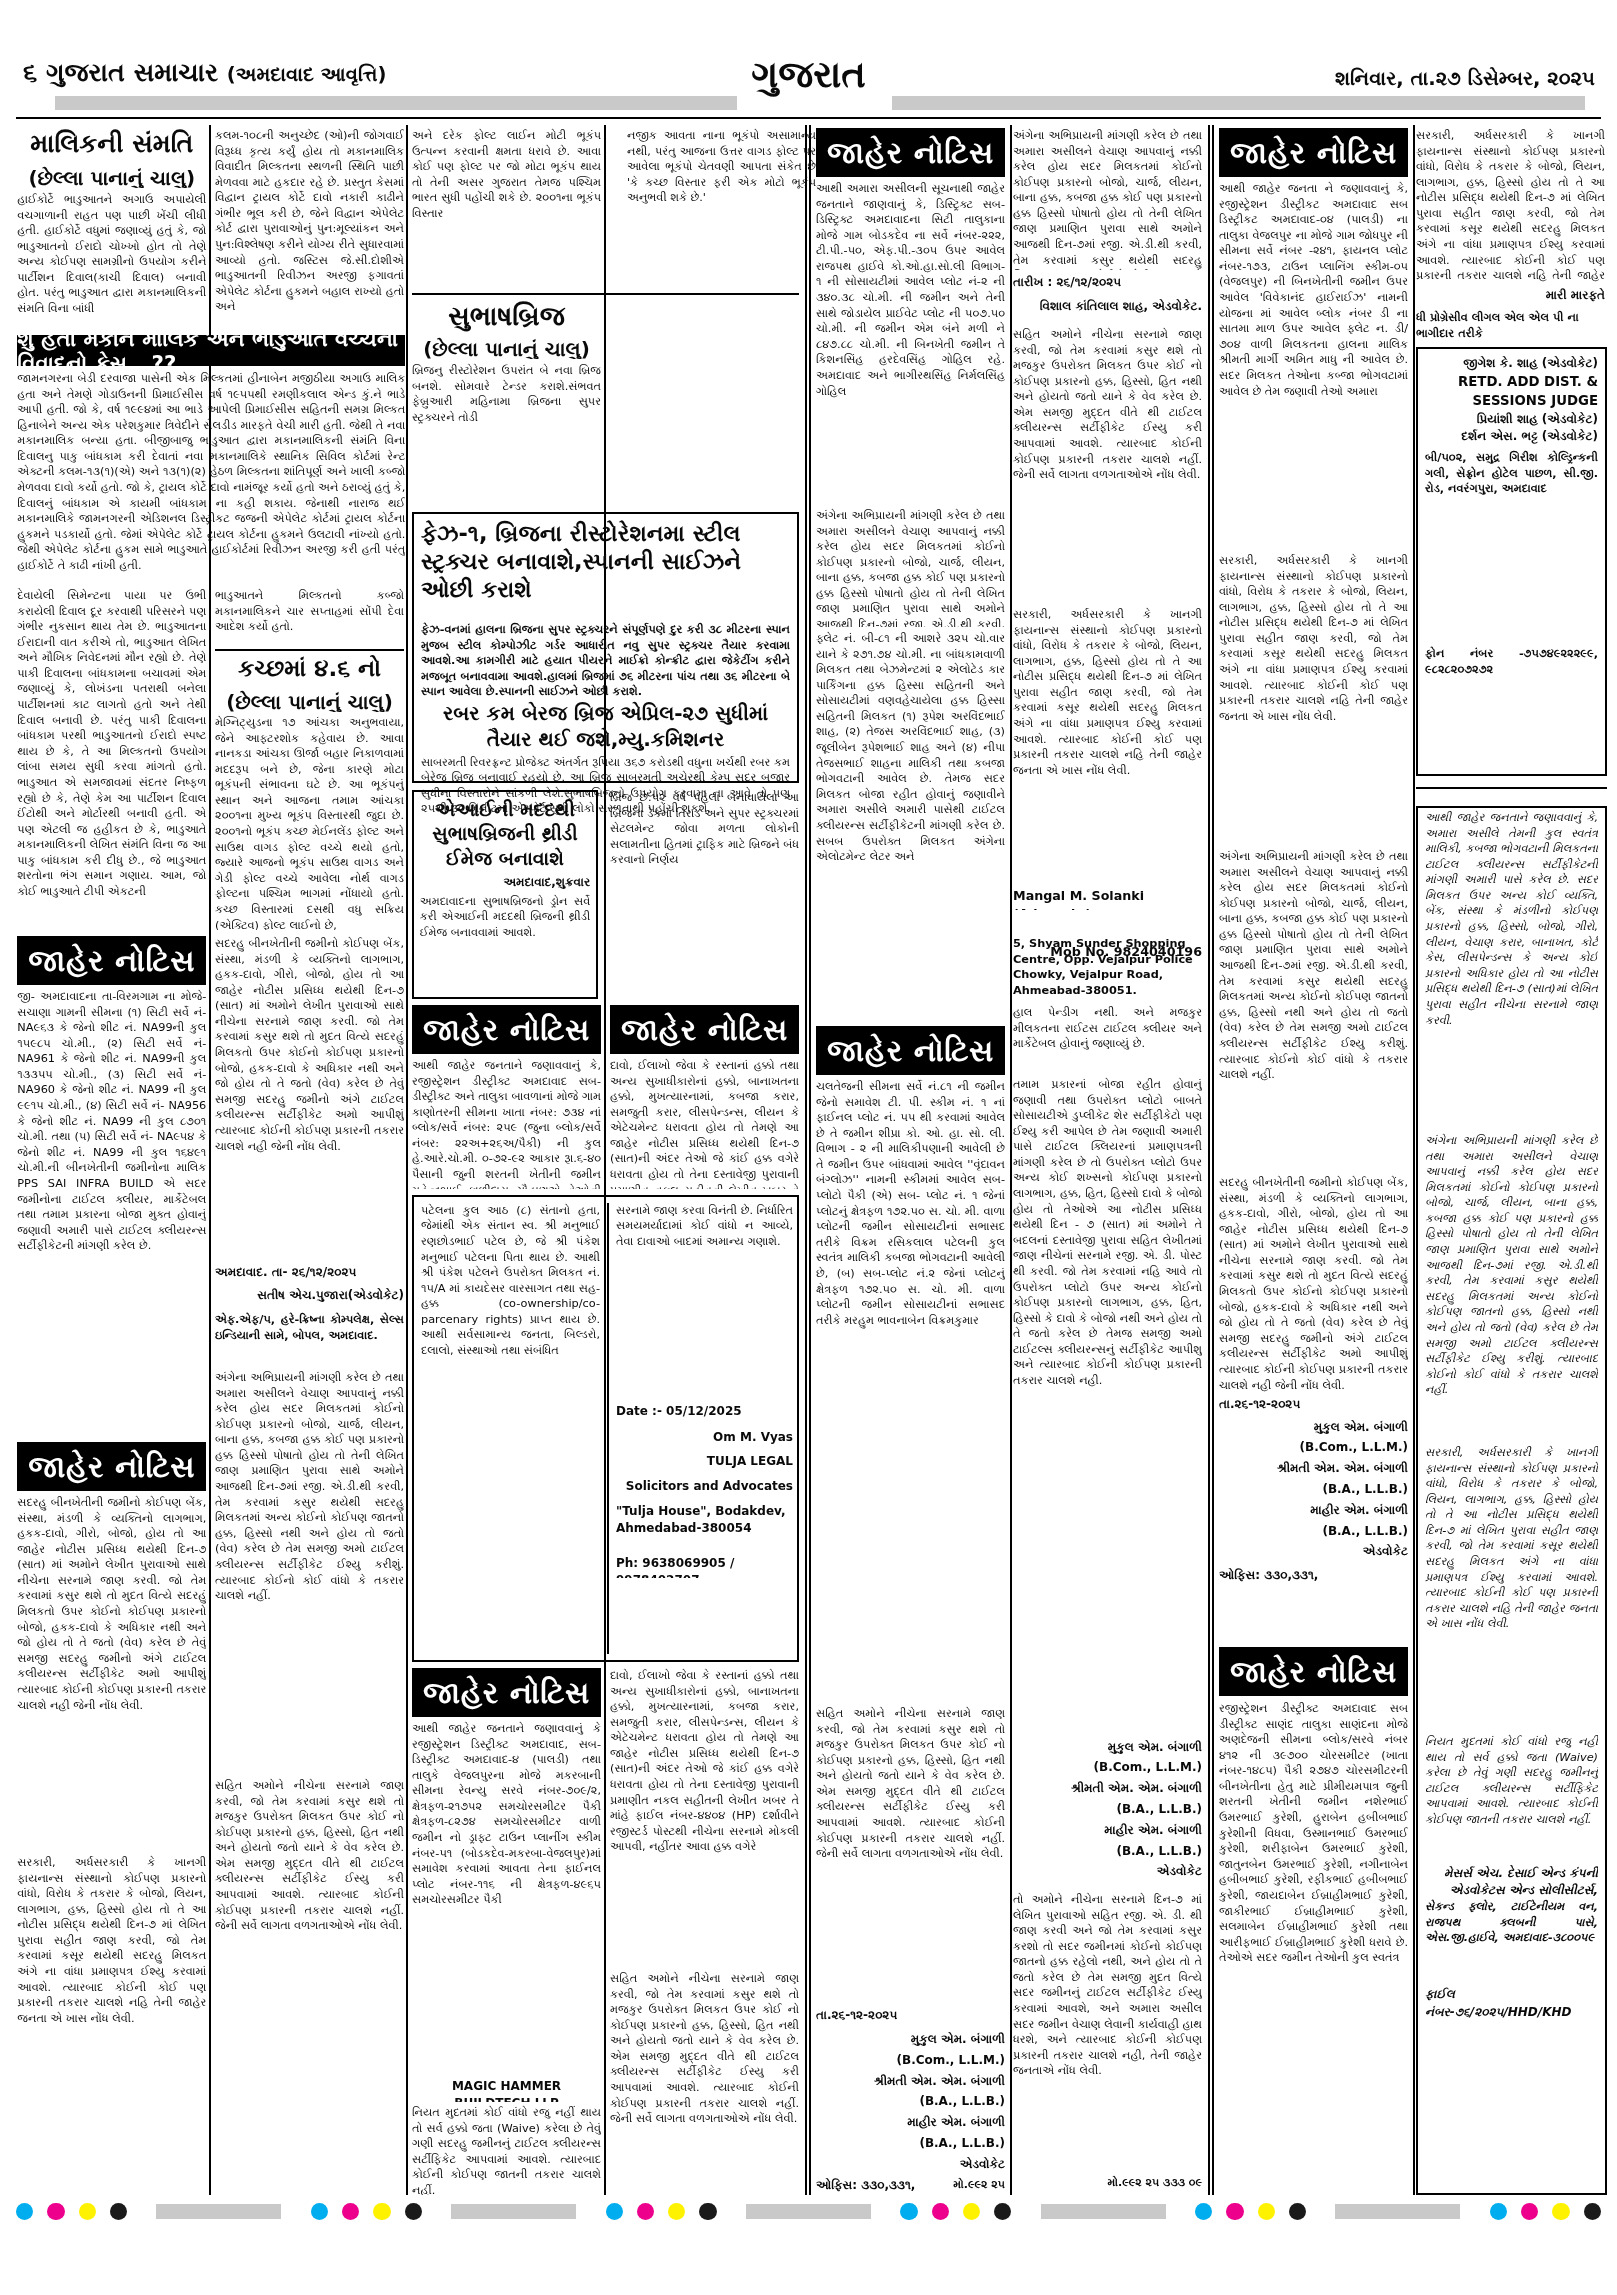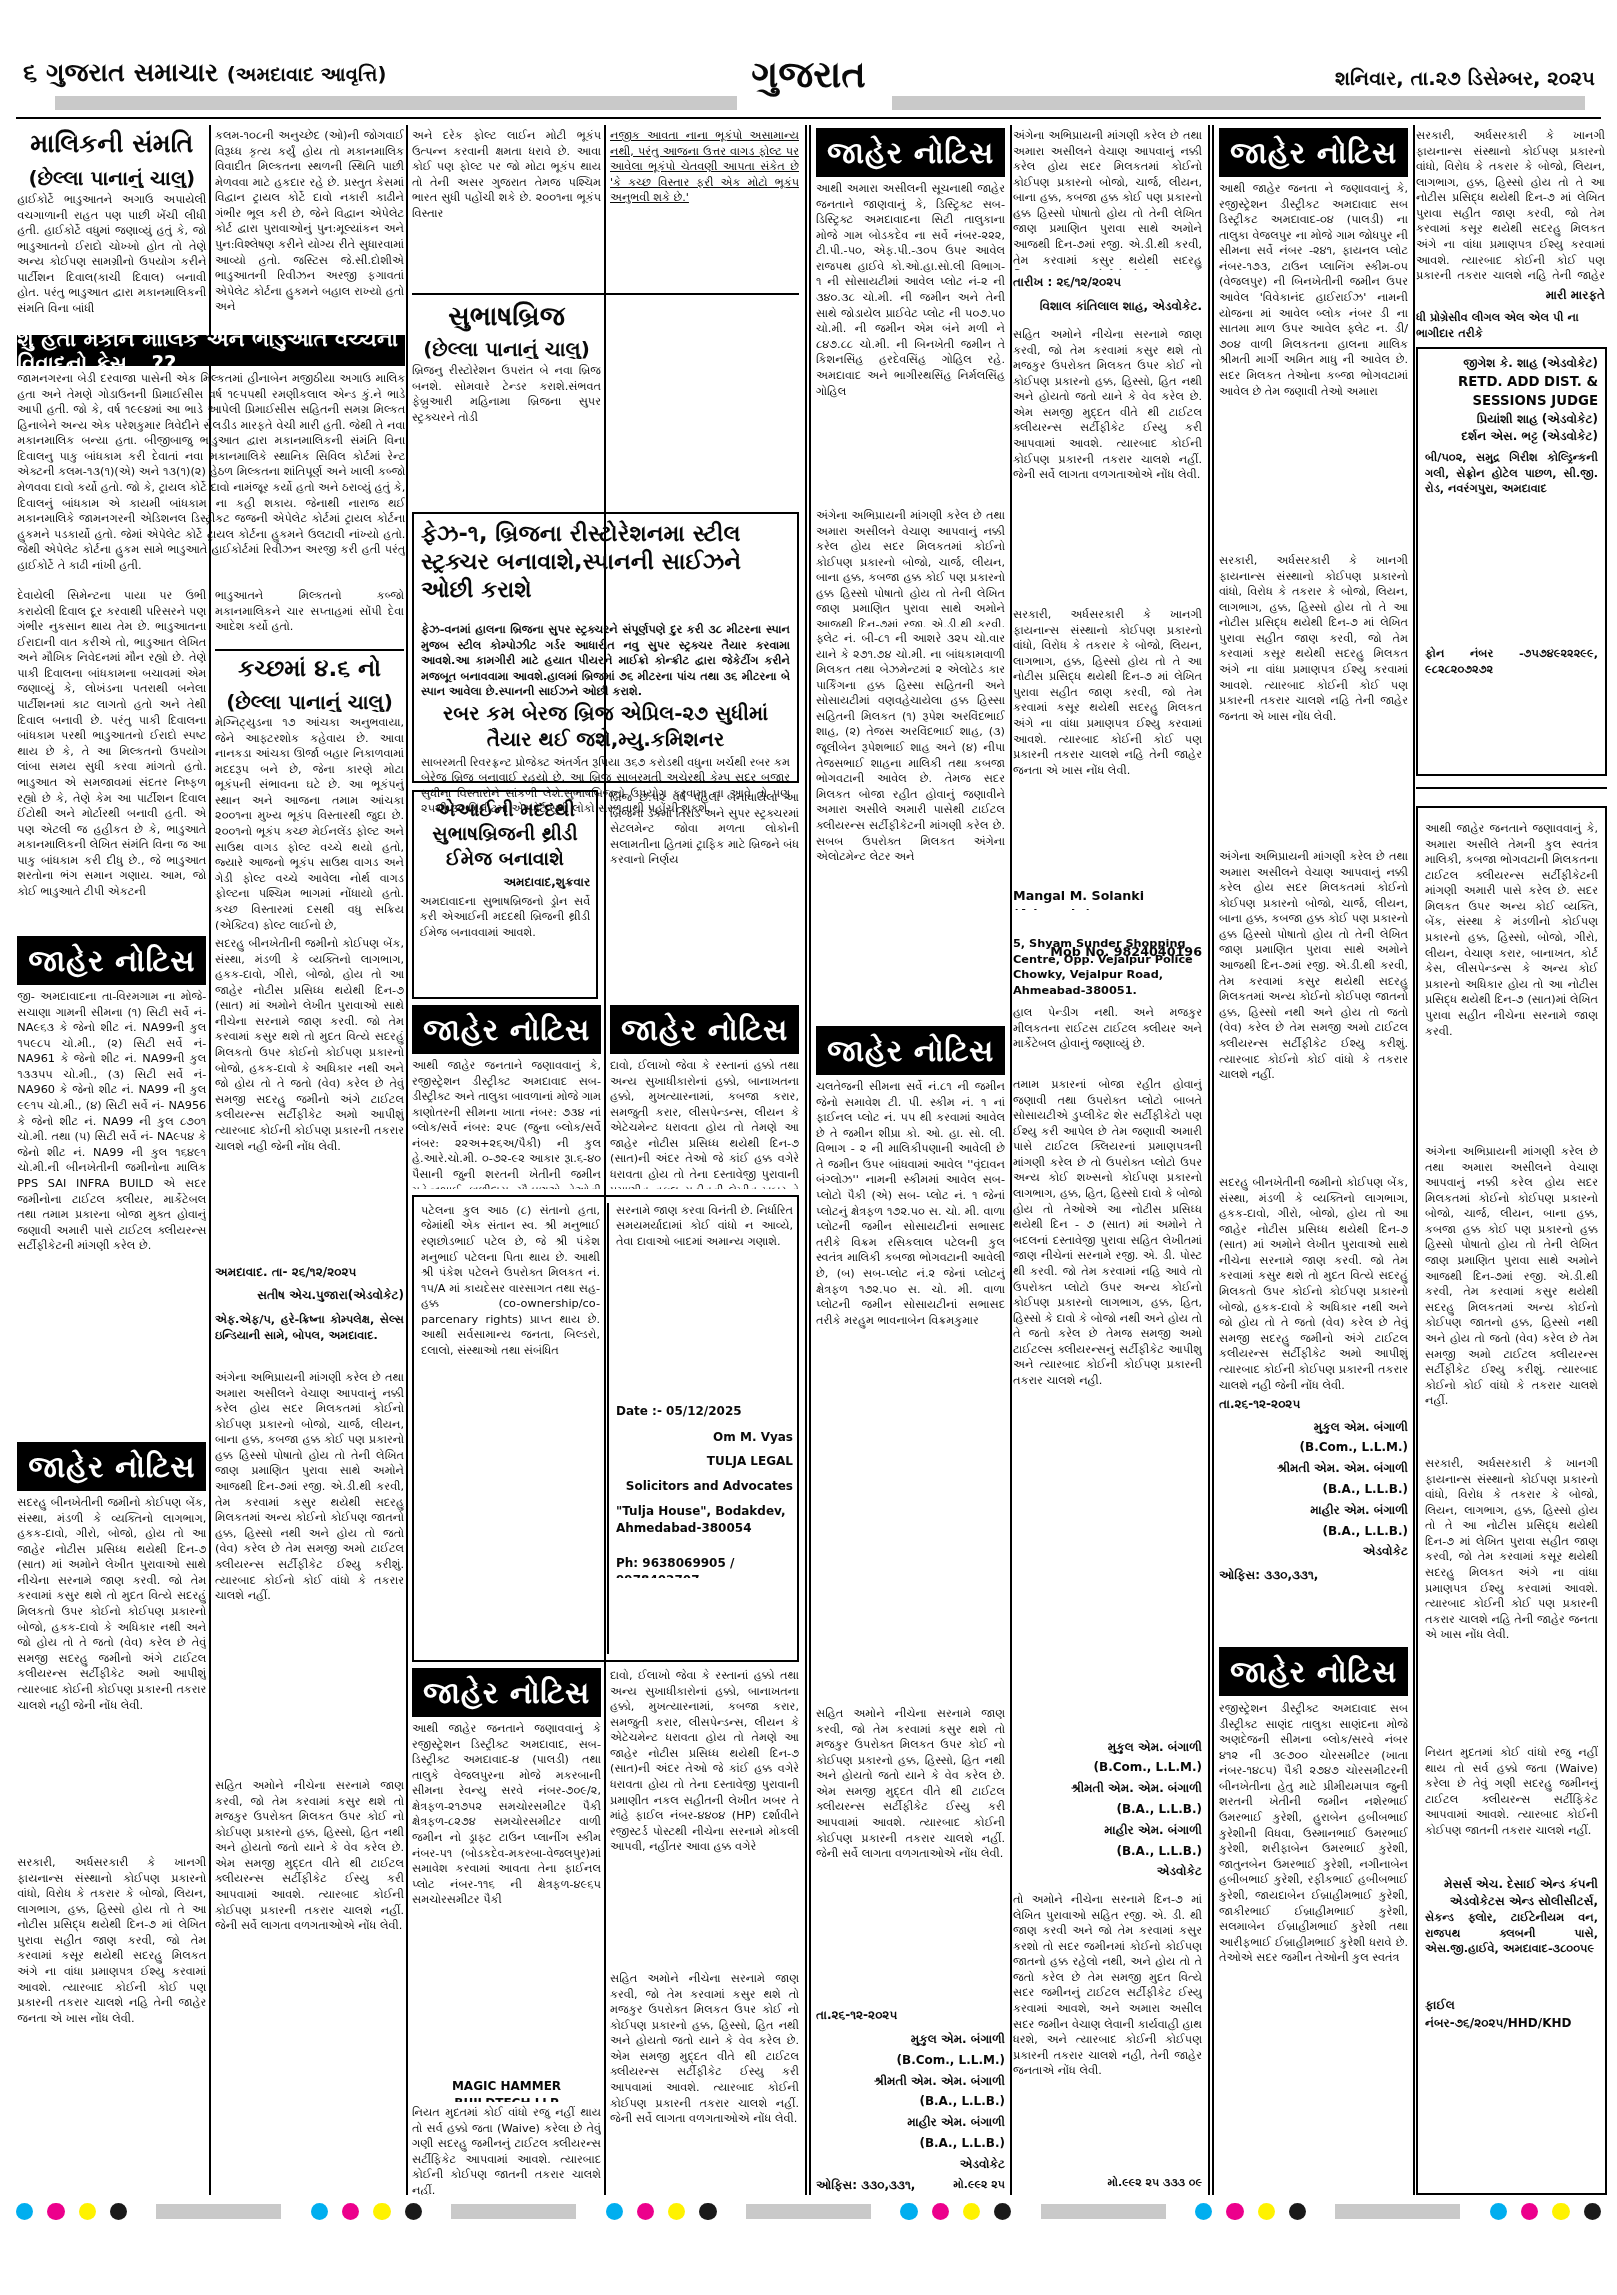--- a/index.html
+++ b/index.html
@@ -78,21 +78,21 @@
   <div class="abs body" style="left:17.3px;top:1855px;width:189px;height:340px;">સરકારી, અર્ધસરકારી કે ખાનગી ફાયનાન્સ સંસ્થાનો કોઈપણ પ્રકારનો વાંધો, વિરોધ કે તકરાર કે બોજો, લિયન, લાગભાગ, હક્ક, હિસ્સો હોય તો તે આ નોટીસ પ્રસિદ્ધ થયેથી દિન-૭ માં લેખિત પુરાવા સહીત જાણ કરવી, જો તેમ કરવામાં કસૂર થયેથી સદરહુ મિલકત અંગે ના વાંધા પ્રમાણપત્ર ઈશ્યુ કરવામાં આવશે. ત્યારબાદ કોઈની કોઈ પણ પ્રકારની તકરાર ચાલશે નહિ તેની જાહેર જનતા એ ખાસ નોંધ લેવી.</div>
 
   <div class="abs body" style="left:215px;top:936px;width:189px;height:323px;">સદરહુ બીનખેતીની જમીનો કોઈપણ બેંક, સંસ્થા, મંડળી કે વ્યક્તિનો લાગભાગ, હકક-દાવો, ગીરો, બોજો, હોય તો આ જાહેર નોટીસ પ્રસિધ્ધ થયેથી દિન-૭ (સાત) માં અમોને લેખીત પુરાવાઓ સાથે નીચેના સરનામે જાણ કરવી. જો તેમ કરવામાં કસુર થશે તો મુદત વિત્યે સદરહું મિલકતો ઉપર કોઈનો કોઈપણ પ્રકારનો બોજો, હકક-દાવો કે અધિકાર નથી અને જો હોય તો તે જતો (વેવ) કરેલ છે તેવું સમજી સદરહુ જમીનો અંગે ટાઈટલ કલીયરન્સ સર્ટીફીકેટ અમો આપીશું ત્યારબાદ કોઈની કોઈપણ પ્રકારની તકરાર ચાલશે નહી જેની નોંધ લેવી.</div>
   <div class="abs sigL" style="left:215px;top:1264px;width:189px;height:23px;">અમદાવાદ. તા- ૨૬/૧૨/૨૦૨૫</div>
   <div class="abs sigR" style="left:215px;top:1287px;width:189px;height:23px;">સતીષ એચ.પુજારા(એડવોકેટ)</div>
   <div class="abs body" style="left:215px;top:1312px;width:189px;height:49px;font-weight:700;">એફ.એફ/૫, હરે-ક્રિષ્ના કોમ્પલેક્ષ, સેલ્સ ઇન્ડિયાની સામે, બોપલ, અમદાવાદ.</div>
   <div class="abs body" style="left:215px;top:1370px;width:189px;height:404px;">અંગેના અભિપ્રાયની માંગણી કરેલ છે તથા અમારા અસીલને વેચાણ આપવાનું નક્કી કરેલ હોય સદર મિલકતમાં કોઈનો કોઈપણ પ્રકારનો બોજો, ચાર્જ, લીયન, બાના હક્ક, કબજા હક્ક કોઈ પણ પ્રકારનો હક્ક હિસ્સો પોષાતો હોય તો તેની લેખિત જાણ પ્રમાણિત પુરાવા સાથે અમોને આજથી દિન-૭માં રજી. એ.ડી.થી કરવી, તેમ કરવામાં કસુર થયેથી સદરહુ મિલકતમાં અન્ય કોઈનો કોઈપણ જાતનો હક્ક, હિસ્સો નથી અને હોય તો જતો (વેવ) કરેલ છે તેમ સમજી અમો ટાઈટલ ક્લીયરન્સ સર્ટીફીકેટ ઈશ્યુ કરીશું. ત્યારબાદ કોઈનો કોઈ વાંધો કે તકરાર ચાલશે નહીં.</div>
   <div class="abs body" style="left:215px;top:1778px;width:189px;height:417px;">સહિત અમોને નીચેના સરનામે જાણ કરવી, જો તેમ કરવામાં કસુર થશે તો મજકુર ઉપરોક્ત મિલકત ઉપર કોઈ નો કોઈપણ પ્રકારનો હક્ક, હિસ્સો, હિત નથી અને હોયતો જતો યાને કે વેવ કરેલ છે. એમ સમજી મુદ્દત વીતે થી ટાઈટલ ક્લીયરન્સ સર્ટીફીકેટ ઈસ્યુ કરી આપવામાં આવશે. ત્યારબાદ કોઈની કોઈપણ પ્રકારની તકરાર ચાલશે નહીં. જેની સર્વે લાગતા વળગતાઓએ નોંધ લેવી.</div>
 
   <div class="abs body" style="left:412px;top:128px;width:189px;height:162px;">અને દરેક ફોલ્ટ લાઈન મોટી ભૂકંપ ઉત્પન્ન કરવાની ક્ષમતા ધરાવે છે. આવા કોઈ પણ ફોલ્ટ પર જો મોટા ભૂકંપ થાય તો તેની અસર ગુજરાત તેમજ પશ્ચિમ ભારત સુધી પહોંચી શકે છે. ૨૦૦૧ના ભૂકંપ વિસ્તાર</div>
-  <div class="abs body" style="left:610px;top:128px;width:189px;height:162px;text-decoration:underline;">નજીક આવતા નાના ભૂકંપો અસામાન્ય નથી, પરંતુ આજના ઉત્તર વાગડ ફોલ્ટ પર આવેલા ભૂકંપો ચેતવણી આપતા સંકેત છે 'કે કચ્છ વિસ્તાર ફરી એક મોટો ભૂકંપ અનુભવી શકે છે.'</div>
+  <div class="abs body" style="left:627px;top:128px;width:189px;height:162px;">નજીક આવતા નાના ભૂકંપો અસામાન્ય નથી, પરંતુ આજના ઉત્તર વાગડ ફોલ્ટ પર આવેલા ભૂકંપો ચેતવણી આપતા સંકેત છે 'કે કચ્છ વિસ્તાર ફરી એક મોટો ભૂકંપ અનુભવી શકે છે.'</div>
   <div class="abs hr" style="left:412px;top:293px;width:387px;"></div>
 
   <div class="abs ttl" style="left:412px;top:300px;width:189px;height:34px;font-size:26.6px;">સુભાષબ્રિજ</div>
   <div class="abs cont" style="left:412px;top:337px;width:189px;height:22px;">(છેલ્લા પાનાનું ચાલુ)</div>
   <div class="abs body" style="left:412px;top:363px;width:189px;height:143px;">બ્રિજનુ રીસ્ટોરેશન ઉપરાંત બે નવા બ્રિજ બનશે. સોમવારે ટેન્ડર કરાશે.સંભવત ફેબ્રુઆરી મહિનામા બ્રિજના સુપર સ્ટ્રક્ચરને તોડી</div>
 
   <div class="abs box" style="left:412px;top:512px;width:387px;height:271px;padding:4.6px 7px;">
     <div class="boxttl">ફેઝ-૧, બ્રિજના રીસ્ટોરેશનમા સ્ટીલ સ્ટ્રક્ચર બનાવાશે,સ્પાનની સાઈઝને ઓછી કરાશે</div>
     <div class="body" style="height:76px;margin-top:19px;font-weight:bold;">ફેઝ-વનમાં હાલના બ્રિજના સુપર સ્ટ્રક્ચરને સંપૂર્ણપણે દુર કરી ૩૮ મીટરના સ્પાન મુજબ સ્ટીલ કોમ્પોઝીટ ગર્ડર આધારીત નવુ સુપર સ્ટ્રક્ચર તૈયાર કરવામા આવશે.આ કામગીરી માટે હયાત પીયરને માઈક્રો કોન્ક્રીટ દ્વારા જેકેટીંગ કરીને મજબૂત બનાવવામા આવશે.હાલમાં બ્રિજમાં ૭૬ મીટરના પાંચ તથા ૩૬ મીટરના બે સ્પાન આવેલા છે.સ્પાનની સાઈઝને ઓછી કરાશે.</div>
     <div class="boxsub" style="margin-top:2.3px;">રબર કમ બેરજ બ્રિજ એપ્રિલ-૨૭ સુધીમાં તૈયાર થઈ જશે,મ્યુ.કમિશનર</div>
@@ -191,21 +191,21 @@
   <div class="abs body" style="left:1416px;top:310px;width:189px;height:34px;font-weight:700;text-align:left;">ધી પ્રોગ્રેસીવ લીગલ એલ એલ પી ના ભાગીદાર તરીકે</div>
   <div class="abs box" style="left:1416px;top:347px;width:191px;height:429px;padding:5.8px 7px;">
     <div class="sigR">જીગેશ કે. શાહ (એડવોકેટ)</div>
     <div class="sigR" style="font-size:13.3px;">RETD. ADD DIST. &amp; SESSIONS JUDGE</div>
     <div class="sigR">પ્રિયાંશી શાહ (એડવોકેટ)</div>
     <div class="sigR">દર્શન એસ. ભટ્ટ (એડવોકેટ)</div>
     <div class="body" style="height:196px;margin-top:4.6px;font-weight:600;">બી/૫૦૨, સમુદ્ર ગિરીશ કોલ્ડ્રિન્કની ગલી, સેફ્રોન હોટેલ પાછળ, સી.જી. રોડ, નવરંગપુરા, અમદાવાદ</div>
     <div class="body" style="height:46px;font-weight:600;">ફોન નંબર -૭૫૭૪૯૨૨૨૯૯, ૯૮૨૮૨૦૭૨૭૨</div>
   </div>
   <div class="abs hr" style="left:1416px;top:787px;width:191px;"></div>
-  <div class="abs box" style="left:1416px;top:806px;width:191px;height:1389px;padding:13px 7px;">
+  <div class="abs box" style="left:1416px;top:806px;width:191px;height:1389px;padding:2px 7px;font-style:italic;">
     <div class="body" style="height:323px;">આથી જાહેર જનતાને જણાવવાનું કે, અમારા અસીલે તેમની કુલ સ્વતંત્ર માલિકી, કબજા ભોગવટાની મિલકતના ટાઈટલ ક્લીયરન્સ સર્ટીફીકેટની માંગણી અમારી પાસે કરેલ છે. સદર મિલકત ઉપર અન્ય કોઈ વ્યક્તિ, બેંક, સંસ્થા કે મંડળીનો કોઈપણ પ્રકારનો હક્ક, હિસ્સો, બોજો, ગીરો, લીયન, વેચાણ કરાર, બાનાખત, કોર્ટ કેસ, લીસપેન્ડન્સ કે અન્ય કોઈ પ્રકારનો અધિકાર હોય તો આ નોટીસ પ્રસિદ્ધ થયેથી દિન-૭ (સાત)માં લેખિત પુરાવા સહીત નીચેના સરનામે જાણ કરવી.</div>
     <div class="body" style="height:312px;">અંગેના અભિપ્રાયની માંગણી કરેલ છે તથા અમારા અસીલને વેચાણ આપવાનું નક્કી કરેલ હોય સદર મિલકતમાં કોઈનો કોઈપણ પ્રકારનો બોજો, ચાર્જ, લીયન, બાના હક્ક, કબજા હક્ક કોઈ પણ પ્રકારનો હક્ક હિસ્સો પોષાતો હોય તો તેની લેખિત જાણ પ્રમાણિત પુરાવા સાથે અમોને આજથી દિન-૭માં રજી. એ.ડી.થી કરવી, તેમ કરવામાં કસુર થયેથી સદરહુ મિલકતમાં અન્ય કોઈનો કોઈપણ જાતનો હક્ક, હિસ્સો નથી અને હોય તો જતો (વેવ) કરેલ છે તેમ સમજી અમો ટાઈટલ ક્લીયરન્સ સર્ટીફીકેટ ઈશ્યુ કરીશું. ત્યારબાદ કોઈનો કોઈ વાંધો કે તકરાર ચાલશે નહીં.</div>
     <div class="body" style="height:289px;">સરકારી, અર્ધસરકારી કે ખાનગી ફાયનાન્સ સંસ્થાનો કોઈપણ પ્રકારનો વાંધો, વિરોધ કે તકરાર કે બોજો, લિયન, લાગભાગ, હક્ક, હિસ્સો હોય તો તે આ નોટીસ પ્રસિદ્ધ થયેથી દિન-૭ માં લેખિત પુરાવા સહીત જાણ કરવી, જો તેમ કરવામાં કસૂર થયેથી સદરહુ મિલકત અંગે ના વાંધા પ્રમાણપત્ર ઈશ્યુ કરવામાં આવશે. ત્યારબાદ કોઈની કોઈ પણ પ્રકારની તકરાર ચાલશે નહિ તેની જાહેર જનતા એ ખાસ નોંધ લેવી.</div>
     <div class="body" style="height:127px;">નિયત મુદતમાં કોઈ વાંધો રજુ નહીં થાય તો સર્વ હક્કો જતા (Waive) કરેલા છે તેવું ગણી સદરહુ જમીનનું ટાઈટલ ક્લીયરન્સ સર્ટીફિકેટ આપવામાં આવશે. ત્યારબાદ કોઈની કોઈપણ જાતની તકરાર ચાલશે નહીં.</div>
     <div class="sigR" style="margin-top:3.5px;">મેસર્સ એચ. દેસાઈ એન્ડ કંપની</div>
     <div class="sigR">એડવોકેટસ એન્ડ સોલીસીટર્સ,</div>
     <div class="body" style="height:87px;font-weight:600;">સેકન્ડ ફ્લોર, ટાઈટેનીયમ વન, રાજપથ ક્લબની પાસે, એસ.જી.હાઈવે, અમદાવાદ-૩૮૦૦૫૯</div>
     <div class="sigL">ફાઈલ નંબર-૭૬/૨૦૨૫/HHD/KHD</div>
   </div>
 

